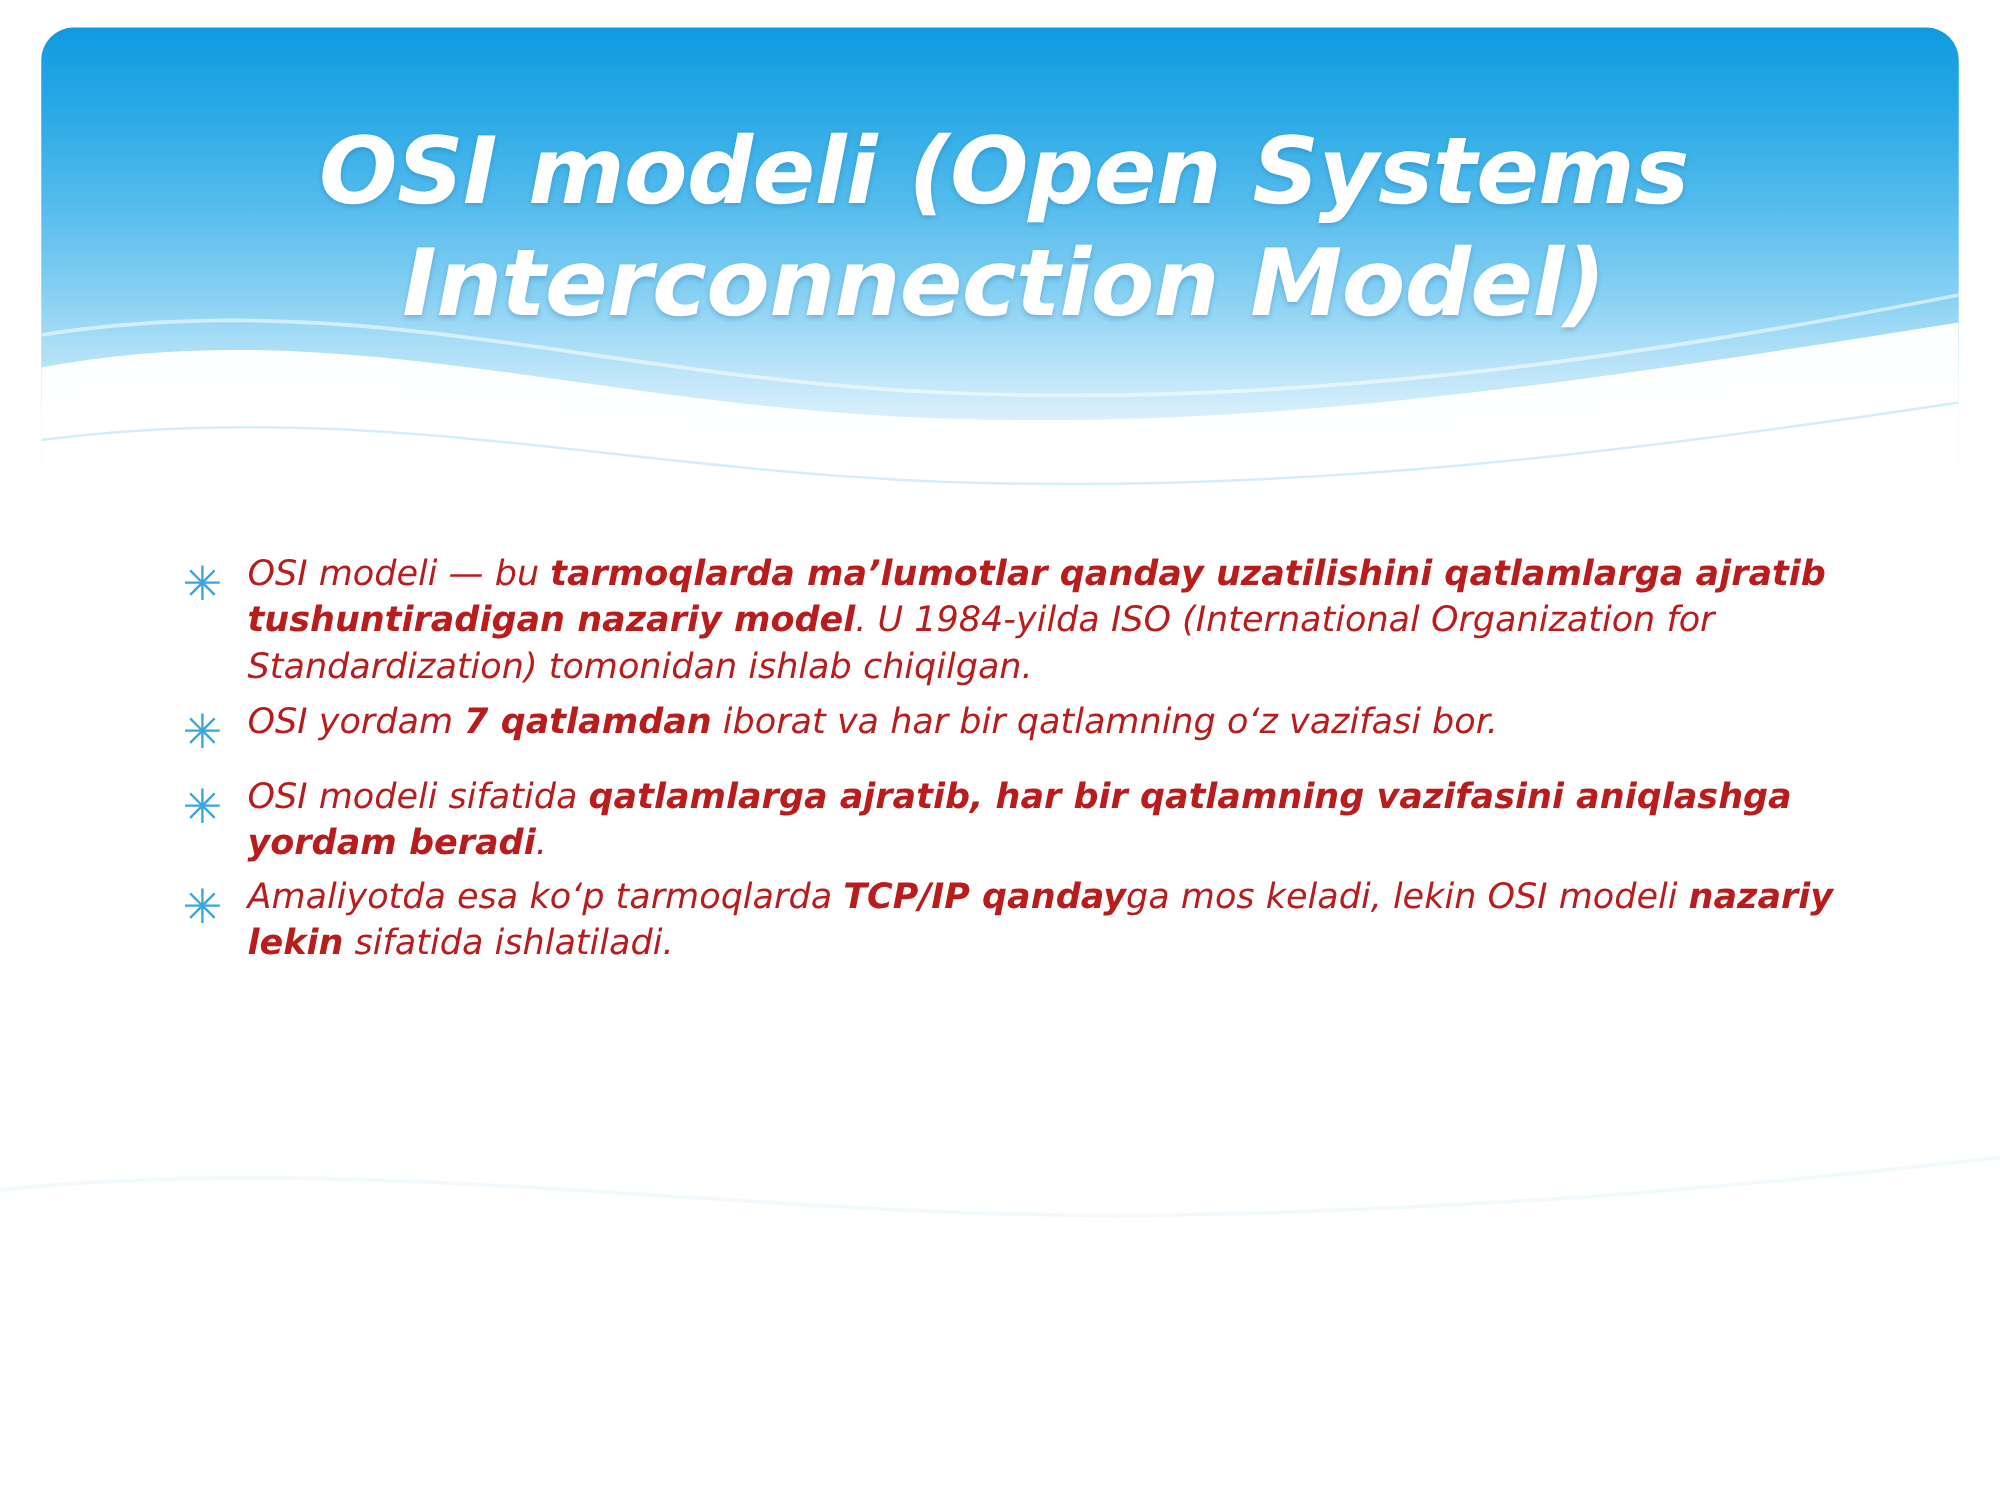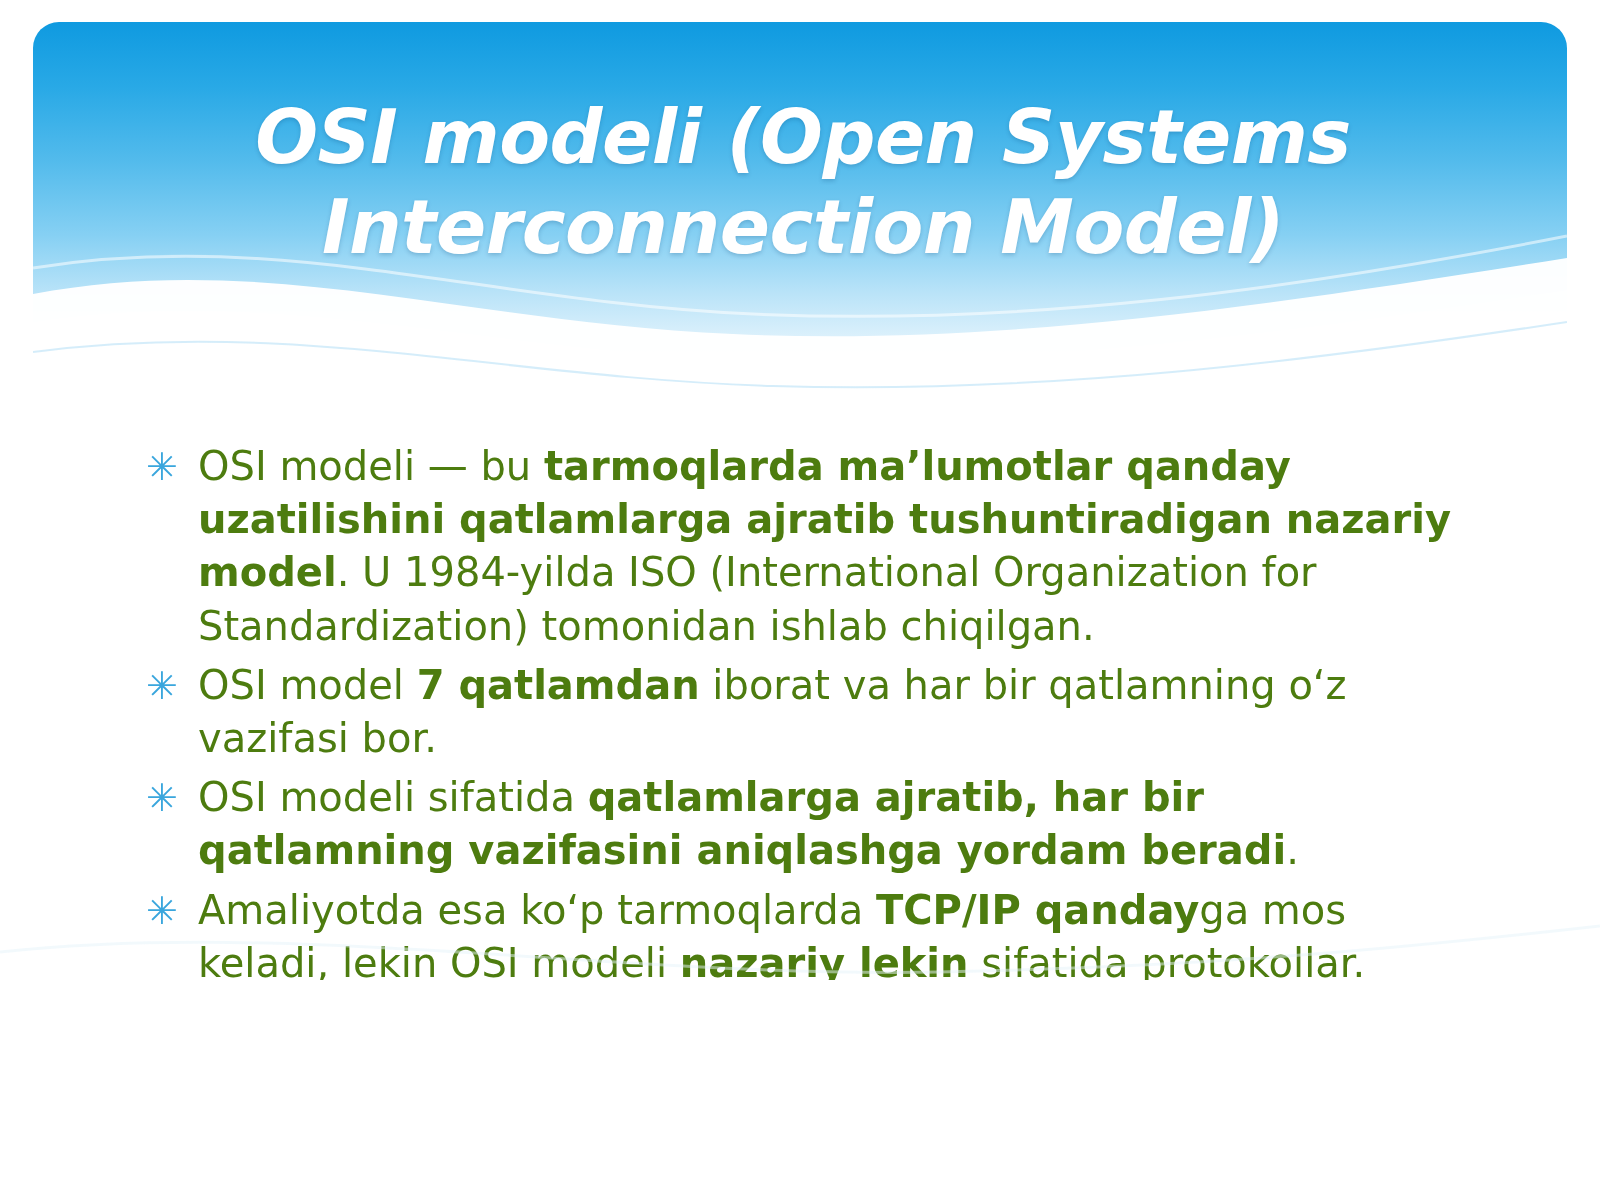--- a/index.html
+++ b/index.html
@@ -86,23 +86,24 @@
     color: #3aa6dd;
     font-size: 38px;
     line-height: 54px;
     text-align: left;
     padding-left: 6px;
     font-family: "DejaVu Sans", sans-serif;
   }
 
   .bullet-text {
     flex: 1 1 auto;
-    color: #4d7c0f;
-    font-size: 40px;
+    color: #b91c1c;
+    font-size: 28px;
     line-height: 1.33;
+    font-style: italic;
     font-family: "DejaVu Sans", sans-serif;
   }
 
   .bullet-text b {
     font-weight: bold;
   }
 
   
   .footer-wave {
     position: absolute;
@@ -134,35 +135,35 @@
     <div class="bullet-row">
       <div class="bullet-mark">✳</div>
       <div class="bullet-text">
         <span>OSI modeli — bu </span><b>tarmoqlarda ma’lumotlar qanday uzatilishini qatlamlarga ajratib tushuntiradigan nazariy model</b><span>. U 1984-yilda ISO (International Organization for Standardization) tomonidan ishlab chiqilgan.</span>
       </div>
     </div>
 
     <div class="bullet-row">
       <div class="bullet-mark">✳</div>
       <div class="bullet-text">
-        <span>OSI model </span><b>7 qatlamdan</b><span> iborat va har bir qatlamning o‘z vazifasi bor.</span>
+        <span>OSI yordam </span><b>7 qatlamdan</b><span> iborat va har bir qatlamning o‘z vazifasi bor.</span>
       </div>
     </div>
 
     <div class="bullet-row">
       <div class="bullet-mark">✳</div>
       <div class="bullet-text">
         <span>OSI modeli sifatida </span><b>qatlamlarga ajratib, har bir qatlamning vazifasini aniqlashga yordam beradi</b><span>.</span>
       </div>
     </div>
 
     <div class="bullet-row">
       <div class="bullet-mark">✳</div>
       <div class="bullet-text">
-        <span>Amaliyotda esa ko‘p tarmoqlarda </span><b>TCP/IP qanday</b><span>ga mos keladi, lekin OSI modeli </span><b>nazariy lekin</b><span> sifatida protokollar.</span>
+        <span>Amaliyotda esa ko‘p tarmoqlarda </span><b>TCP/IP qanday</b><span>ga mos keladi, lekin OSI modeli </span><b>nazariy lekin</b><span> sifatida ishlatiladi.</span>
       </div>
     </div>
 
   </div>
 
   <svg class="footer-wave" viewBox="0 0 1600 120" preserveAspectRatio="none">
     <path d="M0,92 C300,60 620,118 940,112 C1230,106 1420,86 1600,66" fill="none" stroke="#e7f4fb" stroke-width="3"></path>
   </svg>
 
 </div>

